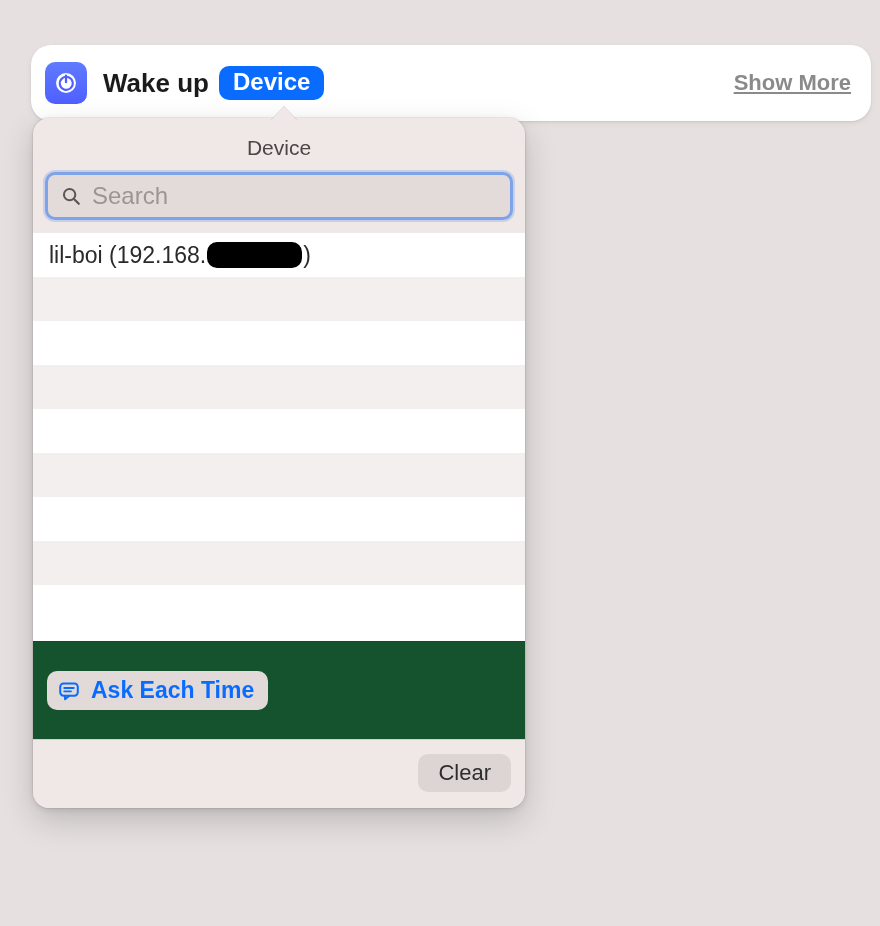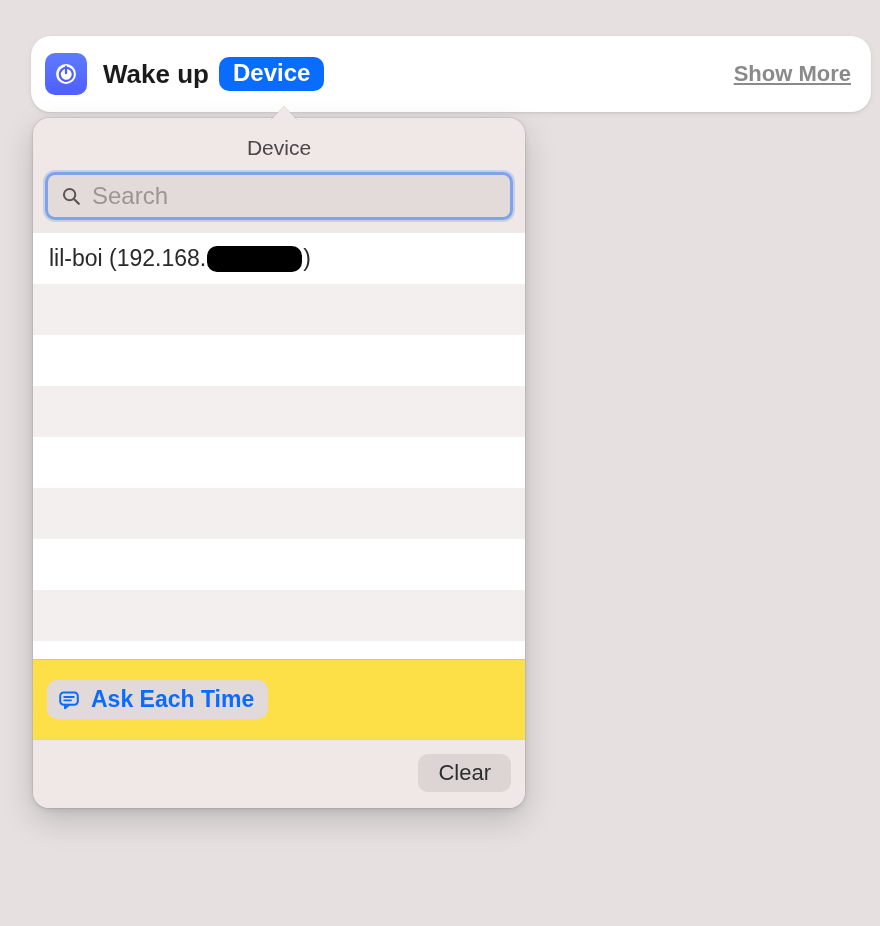--- a/index.html
+++ b/index.html
@@ -13,21 +13,21 @@
     width: 880px;
     height: 926px;
     position: relative;
     overflow: hidden;
   }
 
   
   .action-card {
     position: absolute;
     left: 31px;
-    top: 36px;
+    top: 45px;
     width: 840px;
     height: 76px;
     background: #ffffff;
     border-radius: 20px;
     box-shadow: 0 1px 2px rgba(0,0,0,0.08), 0 2px 6px rgba(0,0,0,0.06);
     display: flex;
     align-items: center;
     padding: 0 20px 0 14px;
   }
   .action-icon-wrap {
@@ -138,21 +138,21 @@
     color: #9b9593;
   }
 
   .list-area {
     flex: 1;
     background: #ffffff;
     border-top: 1px solid rgba(0,0,0,0.08);
     overflow: hidden;
   }
   .list-row {
-    height: 51px;
+    height: 44px;
     display: flex;
     align-items: center;
     padding: 0 16px;
     font-size: 23px;
     color: #2a2a2a;
     white-space: nowrap;
   }
   .list-row:nth-child(even) {
     background: #f3efee;
   }
@@ -161,22 +161,22 @@
     width: 95px;
     height: 26px;
     background: #000;
     border-radius: 10px;
     vertical-align: -4px;
     margin: 0 1px;
   }
 
   .ask-bar {
     border-top: 1px solid rgba(0,0,0,0.08);
-    padding: 20px 14px;
-    background: #fde047;
+    padding: 29px 14px;
+    background: #14532d;
   }
   .ask-chip {
     display: inline-flex;
     align-items: center;
     background: #e2dad8;
     border-radius: 10px;
     padding: 6px 14px 6px 10px;
     cursor: pointer;
   }
   .ask-icon-svg {

